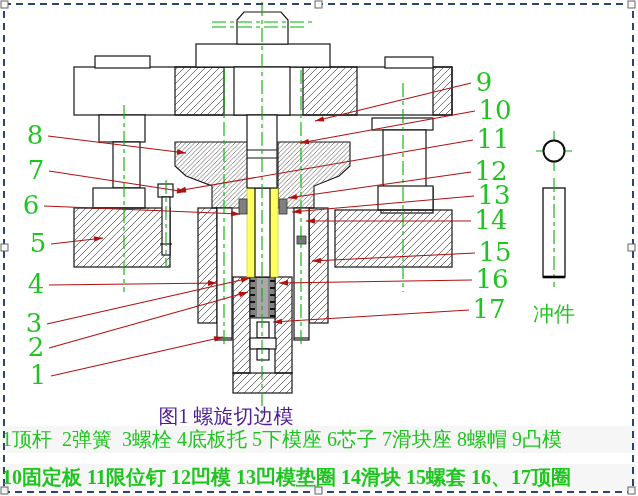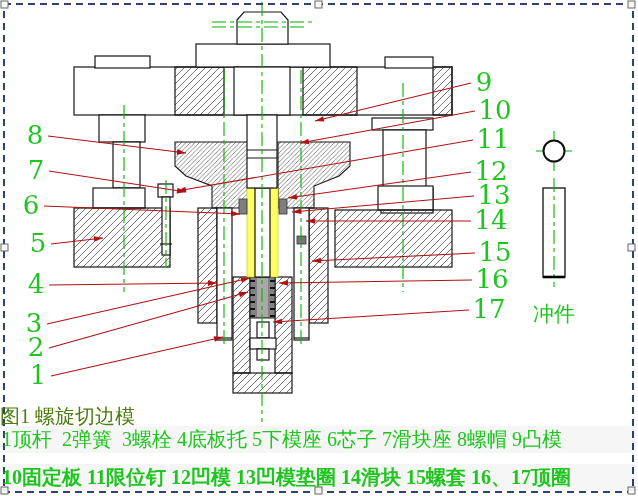--- a/index.html
+++ b/index.html
@@ -8,22 +8,22 @@
   svg{position:absolute;left:0;top:0;}
   .ln{fill:none;stroke:#161616;stroke-width:1.2;}
   .wh{fill:#ffffff;stroke:#161616;stroke-width:1.2;}
   .ht{fill:url(#hatch);stroke:#161616;stroke-width:1.2;}
   .htd{fill:url(#hatchDense);stroke:#161616;stroke-width:1.1;}
   .cl{fill:none;stroke:#00b400;stroke-width:1.1;stroke-dasharray:14 4 4 4;}
   .leader{stroke:#b01212;stroke-width:1.1;fill:none;}
   .leader-arrow{fill:#b01212;stroke:none;}
   .callout-num{font:26px "DejaVu Serif","Liberation Serif",serif;fill:#1fc51f;text-anchor:middle;}
   .punch-label{font:21px "Liberation Serif",serif;fill:#1fc51f;text-anchor:middle;}
-  .cap{position:absolute;left:0;top:403px;width:452px;font-size:20px;
-       color:#4d7c0f;white-space:pre;}
+  .cap{position:absolute;left:0;top:403px;width:452px;text-align:center;font-size:20px;
+       color:#4c1d95;white-space:pre;}
   .leg{position:absolute;left:2px;width:634px;font-size:20px;color:#1fc51f;white-space:pre;
        background:rgba(0,0,0,0.035);}
   .leg1{top:426px;}
   .leg2{top:464px;font-weight:bold;}
   .marq{fill:none;stroke:#2e4372;stroke-width:2;stroke-dasharray:7 5;}
   .hdl{fill:#f8f8f8;stroke:#666;stroke-width:1;}
 </style>
 </head>
 <body>
 

